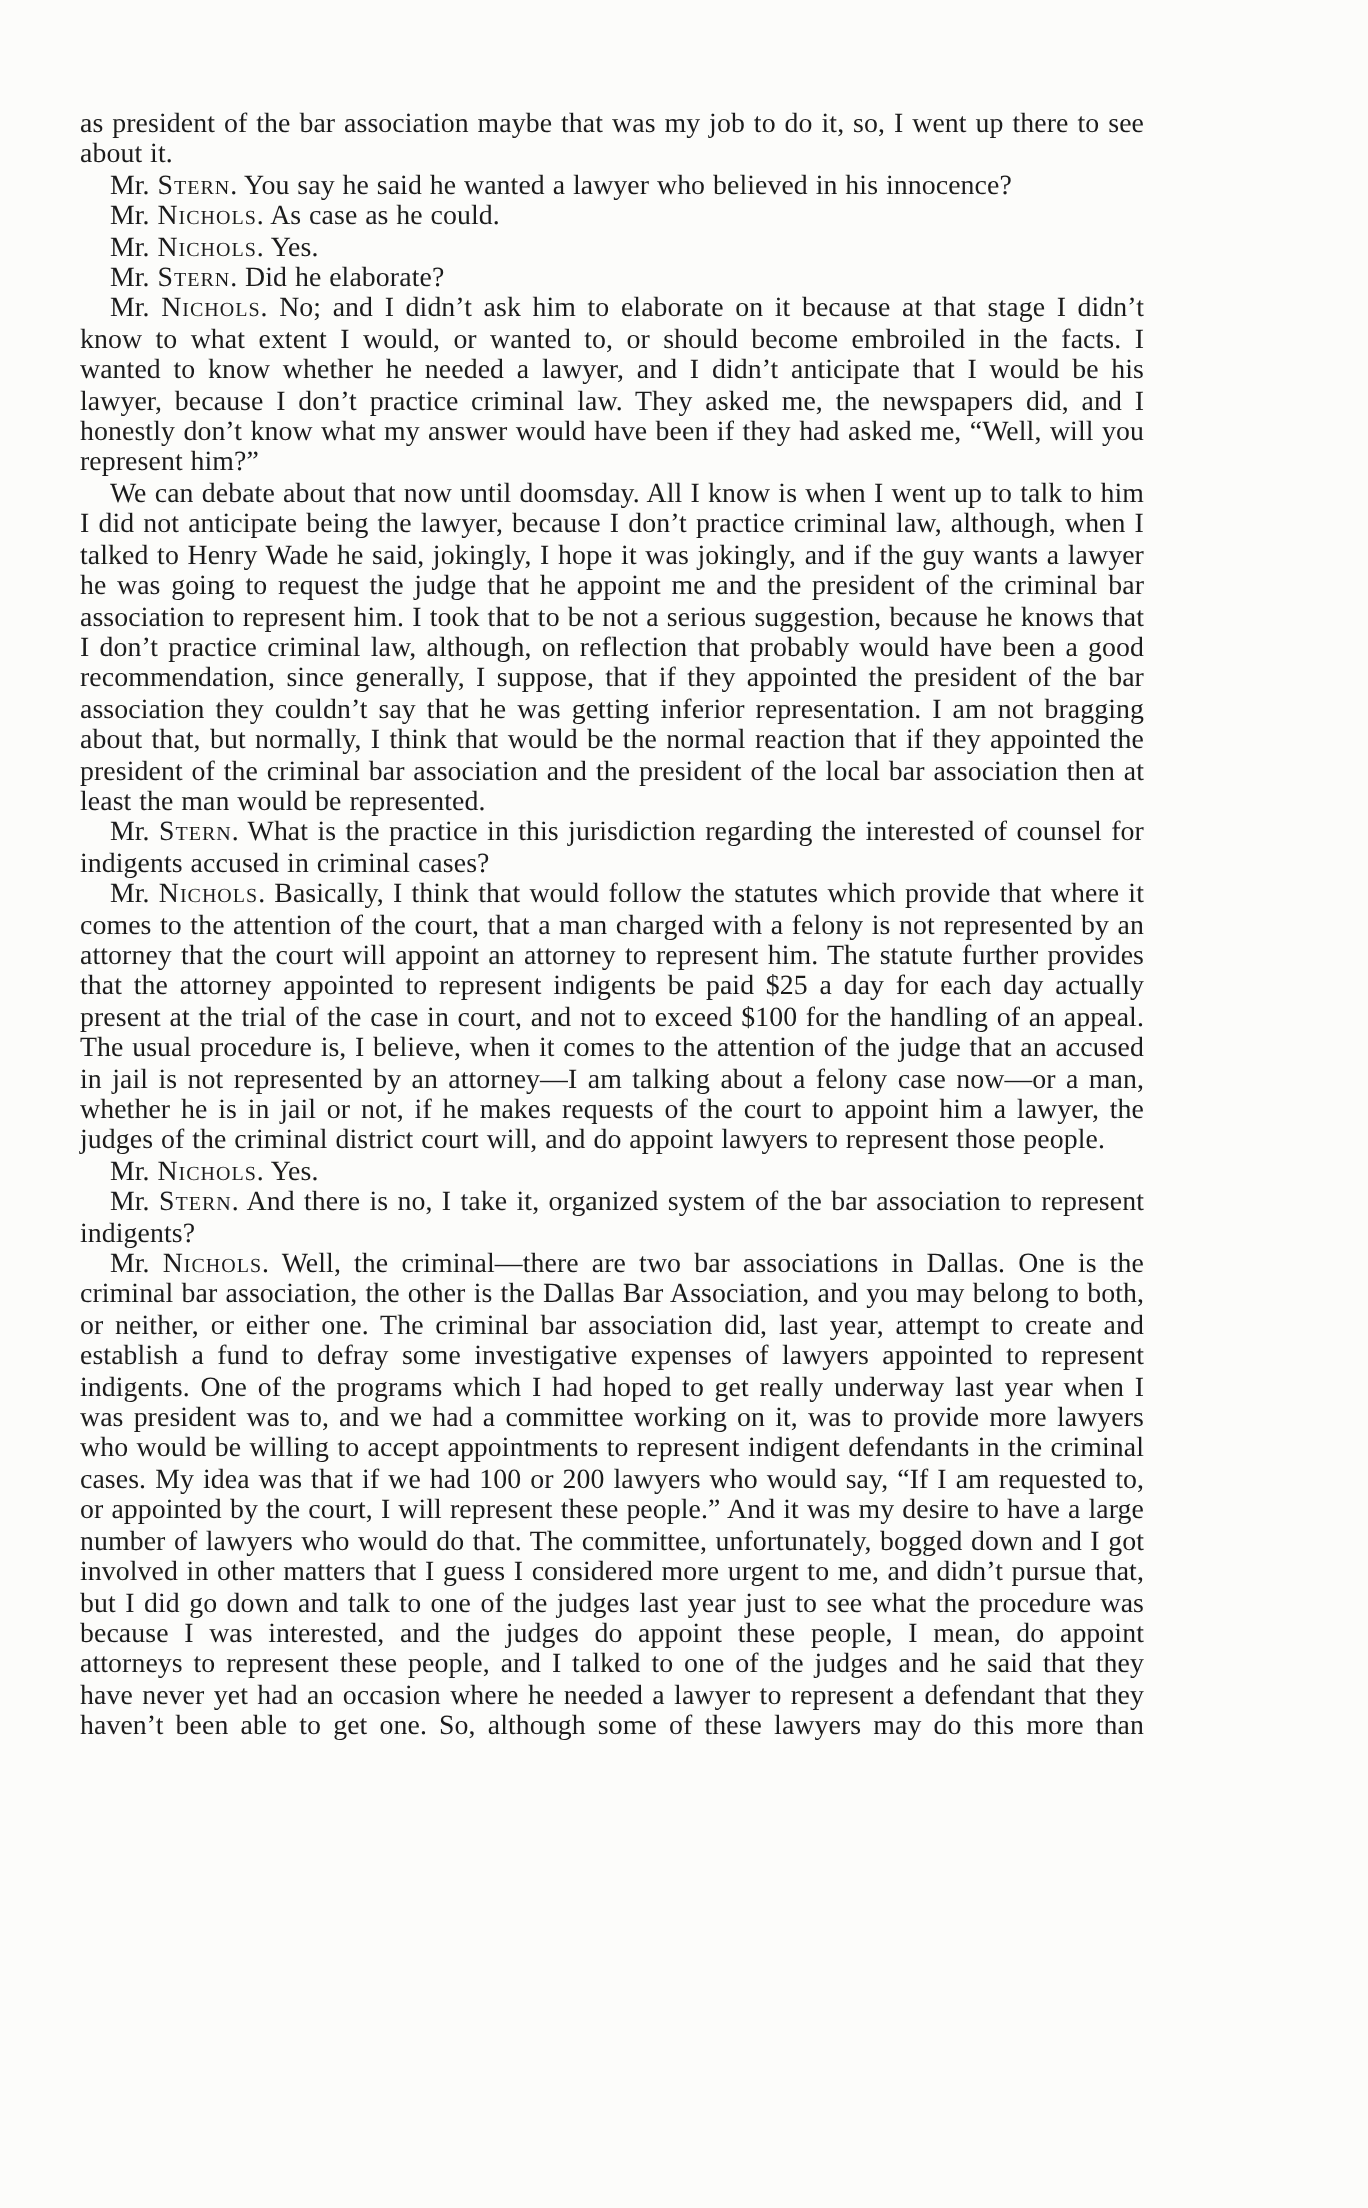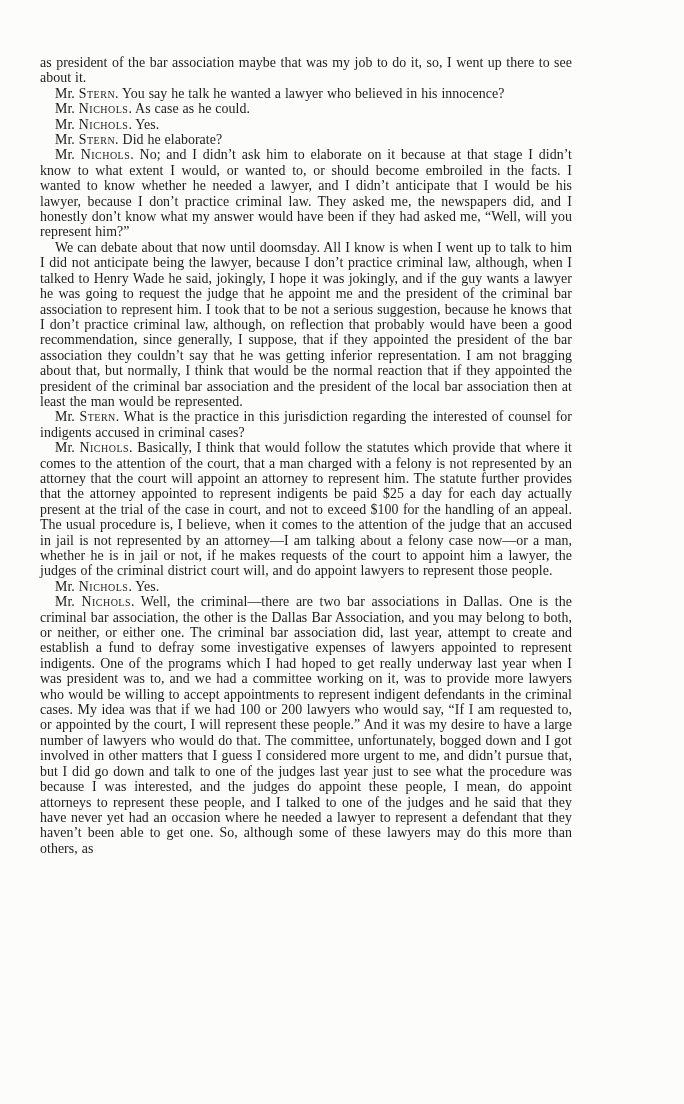--- a/index.html
+++ b/index.html
@@ -52,25 +52,26 @@
     letter-spacing: 0.5px;
     color: #0369a1;
   }
 </style>
 </head>
 <body>
 
 <div class="page">
   <div class="text-block">
       <p class="para"><span class="seg-plain">as president of the bar association maybe that was my job to do it, so, I went up there to see about it.</span></p>
-      <p class="para indent"><span class="seg-plain">Mr. </span><span class="seg-smallcaps">Stern</span><span class="seg-plain">. You say he talk he wanted a lawyer who believed in his innocence?</span></p>
+      <p class="para indent"><span class="seg-plain">Mr. </span><span class="seg-smallcaps">Stern</span><span class="seg-plain">. You say he said he wanted a lawyer who believed in his innocence?</span></p>
       <p class="para indent"><span class="seg-plain">Mr. </span><span class="seg-smallcaps">Nichols</span><span class="seg-plain">. As case as he could.</span></p>
       <p class="para indent"><span class="seg-plain">Mr. </span><span class="seg-smallcaps">Nichols</span><span class="seg-plain">. Yes.</span></p>
       <p class="para indent"><span class="seg-plain">Mr. </span><span class="seg-smallcaps">Stern</span><span class="seg-plain">. Did he elaborate?</span></p>
       <p class="para indent"><span class="seg-plain">Mr. </span><span class="seg-smallcaps">Nichols</span><span class="seg-plain">. No; and I didn’t ask him to elaborate on it because at that stage I didn’t know to what extent I would, or wanted to, or should become embroiled in the facts.  I wanted to know whether he needed a lawyer, and I didn’t anticipate that I would be his lawyer, because I don’t practice criminal law.  They asked me, the newspapers did, and I honestly don’t know what my answer would have been if they had asked me, “Well, will you represent him?”</span></p>
       <p class="para indent"><span class="seg-plain">We can debate about that now until doomsday.  All I know is when I went up to talk to him I did not anticipate being the lawyer, because I don’t practice criminal law, although, when I talked to Henry Wade he said, jokingly, I hope it was jokingly, and if the guy wants a lawyer he was going to request the judge that he appoint me and the president of the criminal bar association to represent him.  I took that to be not a serious suggestion, because he knows that I don’t practice criminal law, although, on reflection that probably would have been a good recommendation, since generally, I suppose, that if they appointed the president of the bar association they couldn’t say that he was getting inferior representation.  I am not bragging about that, but normally, I think that would be the normal reaction that if they appointed the president of the criminal bar association and the president of the local bar association then at least the man would be represented.</span></p>
       <p class="para indent"><span class="seg-plain">Mr. </span><span class="seg-smallcaps">Stern</span><span class="seg-plain">. What is the practice in this jurisdiction regarding the interested of counsel for indigents accused in criminal cases?</span></p>
       <p class="para indent"><span class="seg-plain">Mr. </span><span class="seg-smallcaps">Nichols</span><span class="seg-plain">. Basically, I think that would follow the statutes which provide that where it comes to the attention of the court, that a man charged with a felony is not represented by an attorney that the court will appoint an attorney to represent him.  The statute further provides that the attorney appointed to represent indigents be paid $25 a day for each day actually present at the trial of the case in court, and not to exceed $100 for the handling of an appeal.  The usual procedure is, I believe, when it comes to the attention of the judge that an accused in jail is not represented by an attorney—I am talking about a felony case now—or a man, whether he is in jail or not, if he makes requests of the court to appoint him a lawyer, the judges of the criminal district court will, and do appoint lawyers to represent those people.</span></p>
       <p class="para indent"><span class="seg-plain">Mr. </span><span class="seg-smallcaps">Nichols</span><span class="seg-plain">. Yes.</span></p>
+      <p class="para indent"><span class="seg-plain">Mr. </span><span class="seg-smallcaps">Stern</span><span class="seg-plain">. And there is no, I take it, organized system of the bar association to represent indigents?</span></p>
       <p class="para indent"><span class="seg-plain">Mr. </span><span class="seg-smallcaps">Nichols</span><span class="seg-plain">. Well, the criminal—there are two bar associations in Dallas. One is the criminal bar association, the other is the Dallas Bar Association, and you may belong to both, or neither, or either one.  The criminal bar association did, last year, attempt to create and establish a fund to defray some investigative expenses of lawyers appointed to represent indigents.  One of the programs which I had hoped to get really underway last year when I was president was to, and we had a committee working on it, was to provide more lawyers who would be willing to accept appointments to represent indigent defendants in the criminal cases.  My idea was that if we had 100 or 200 lawyers who would say, “If I am requested to, or appointed by the court, I will represent these people.”  And it was my desire to have a large number of lawyers who would do that.  The committee, unfortunately, bogged down and I got involved in other matters that I guess I considered more urgent to me, and didn’t pursue that, but I did go down and talk to one of the judges last year just to see what the procedure was because I was interested, and the judges do appoint these people, I mean, do appoint attorneys to represent these people, and I talked </span><span class="seg-italic">to one of the judges</span><span class="seg-plain"> and he said that they have never yet had an occasion where he needed a lawyer to represent a defendant that they haven’t been able to get one.  So, although some of these lawyers may do this more than others, as</span></p>
     </div>
   <div class="page-number">331</div>
 </div>
 
 </body></html>

